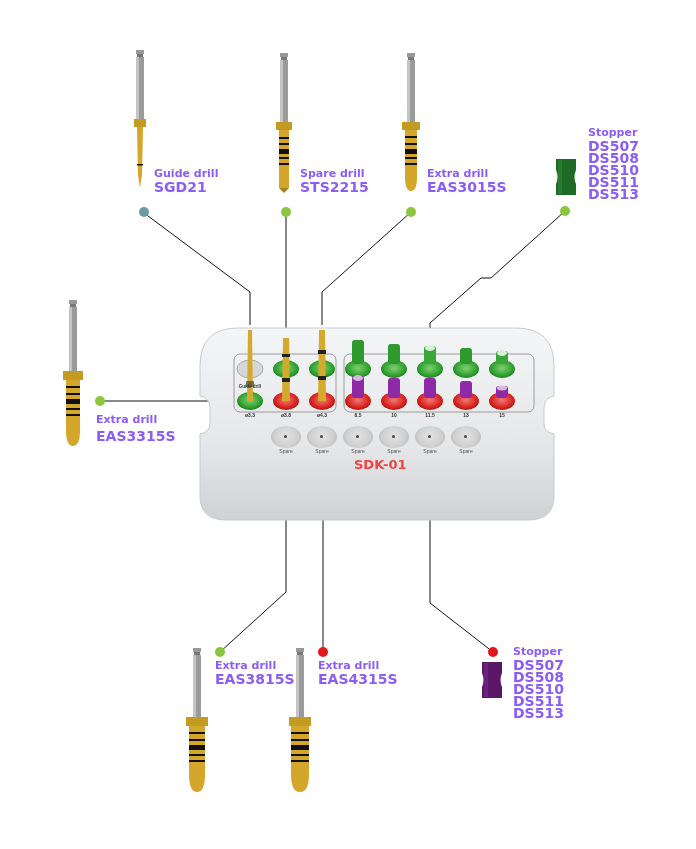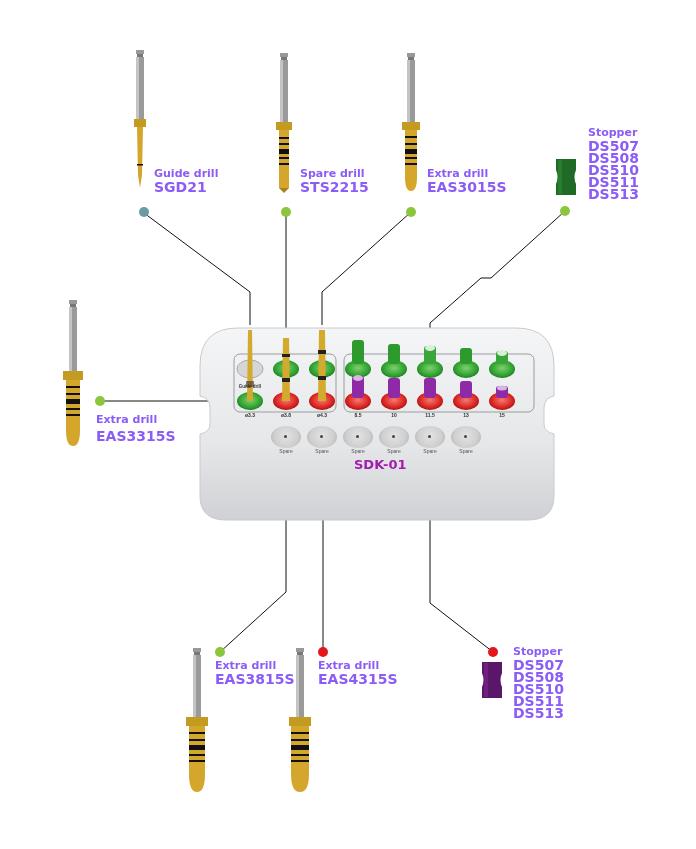--- a/index.html
+++ b/index.html
@@ -8,21 +8,21 @@
   .label { position:absolute; font-family:"DejaVu Sans", sans-serif; color:#8b5cf6; }
   .label .title { font-weight:bold; font-size:11px; display:block; line-height:14px; }
   .label .code { font-weight:bold; font-size:14px; display:block; line-height:12px; }
   .dot { position:absolute; width:10px; height:10px; border-radius:50%; }
   .drill { position:absolute; }
   .tray { position:absolute; left:198px; top:326px; width:358px; height:196px; }
   .slot-lbl { position:absolute; font-size:5px; color:#333; font-weight:bold; text-align:center; width:30px; }
   .spare { position:absolute; width:30px; height:22px; border-radius:50%; background:radial-gradient(circle at 50% 45%, #e3e3e3 0, #cfcfcf 60%, #a9a9a9 100%); }
   .spare::after { content:""; position:absolute; left:13px; top:9px; width:3px; height:3px; border-radius:50%; background:#444; }
   .spare-lbl { position:absolute; font-size:5px; color:#555; width:30px; text-align:center; }
-  .kit-name { position:absolute; font-weight:bold; font-size:13px; color:#a21caf; font-family:"DejaVu Sans", sans-serif; }
+  .kit-name { position:absolute; font-weight:bold; font-size:13px; color:#ef4444; font-family:"DejaVu Sans", sans-serif; }
 </style>
 </head>
 <body>
 
 <svg id="lines" viewBox="0 0 696 849">
   <polyline points="144,213 250,292 250,325" fill="none" stroke="#111" stroke-width="1"></polyline>
   <polyline points="286,213 286,328" fill="none" stroke="#111" stroke-width="1"></polyline>
   <polyline points="411,212 322,292 322,325" fill="none" stroke="#111" stroke-width="1"></polyline>
   <polyline points="565,211 491,278 481,278 430,323 430,334" fill="none" stroke="#111" stroke-width="1"></polyline>
   <polyline points="100,401 228,401" fill="none" stroke="#111" stroke-width="1"></polyline>

